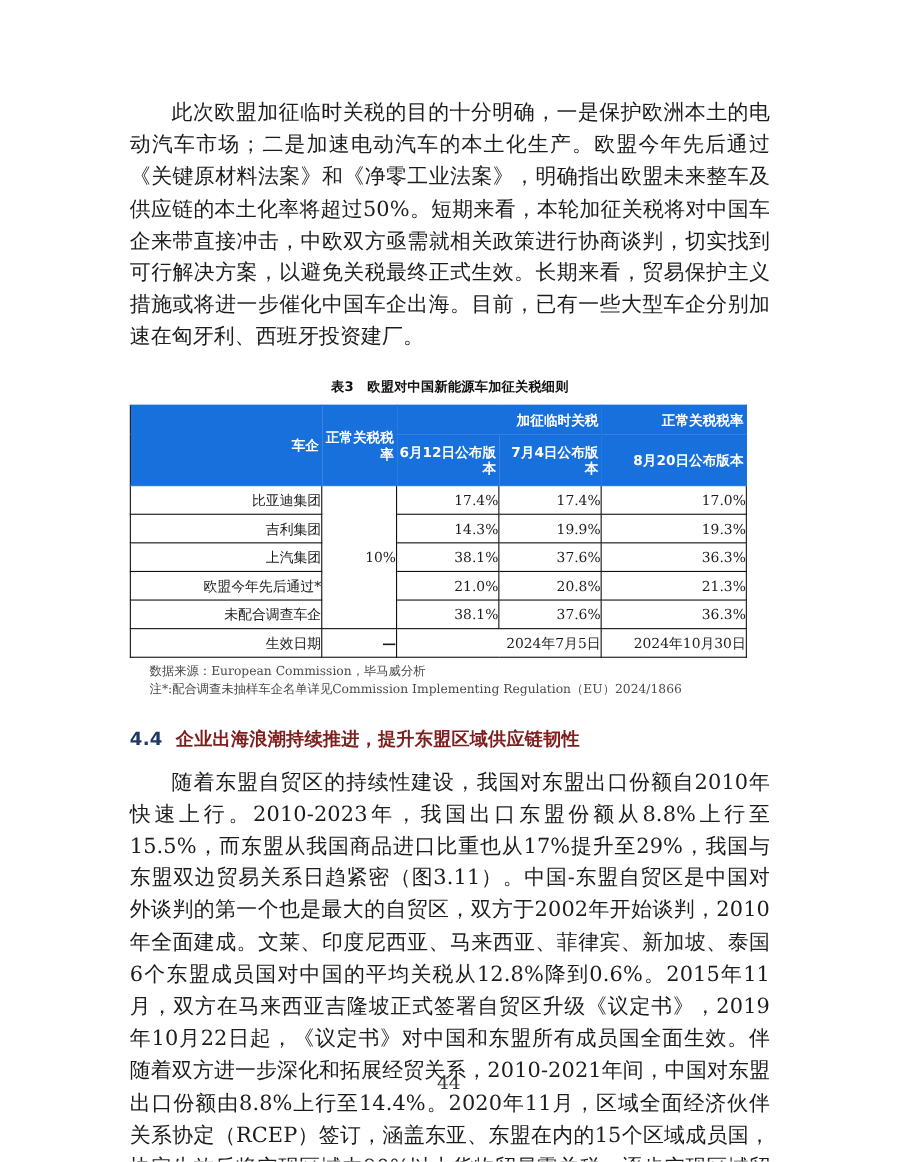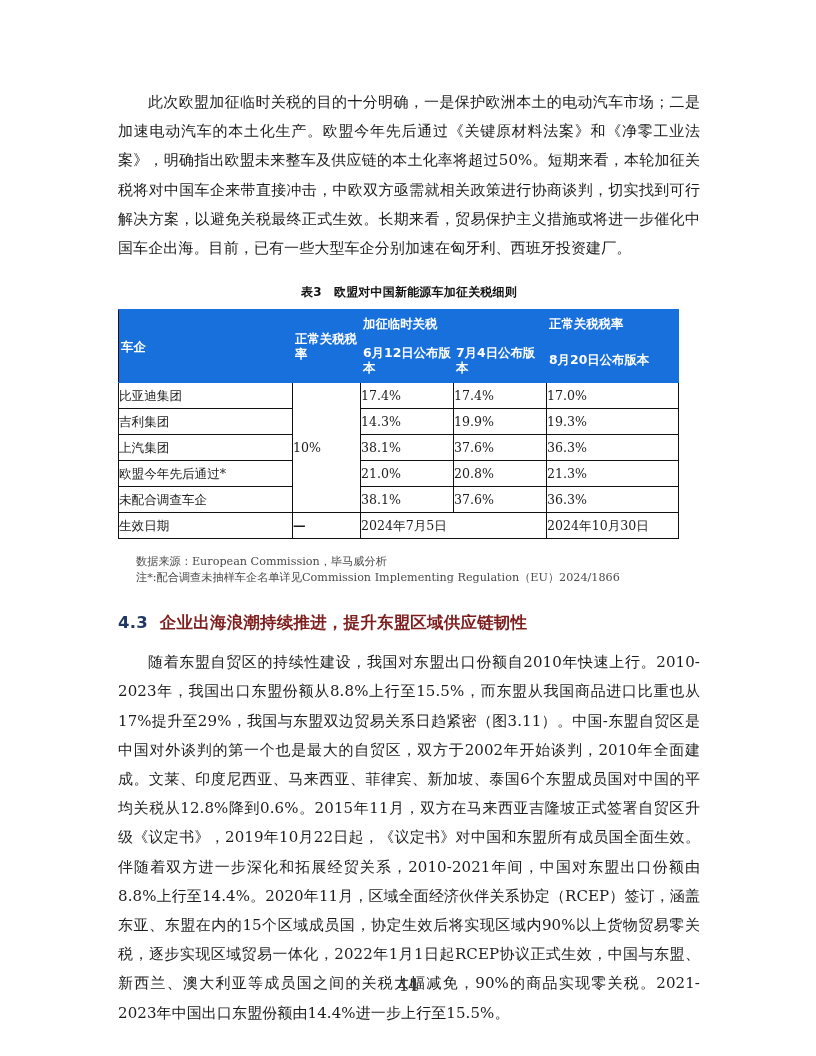--- a/index.html
+++ b/index.html
@@ -25,21 +25,21 @@
   .content {
     position: absolute;
     left: 118px;
     top: 88px;
     width: 582px;
   }
 
   
   .para {
     font-family: "DejaVu Serif", "Liberation Serif", serif;
-    font-size: 15px;
+    font-size: 19px;
     line-height: 29.2px;
     color: #1c1c1c;
     text-align: justify;
     text-justify: inter-character;
     text-indent: 2em;
     margin: 0;
     letter-spacing: 0.1px;
   }
   .para.p-top { margin-bottom: 0; }
 
@@ -57,21 +57,21 @@
   
   table.tariff {
     border-collapse: collapse;
     width: 560px;
     margin: 0 0 0 0;
     table-layout: fixed;
     font-family: "DejaVu Serif", "Liberation Serif", serif;
   }
   table.tariff td, table.tariff th {
     border: 1px solid #111111;
-    text-align: left;
+    text-align: right;
     vertical-align: middle;
     font-size: 12.6px;
     color: #1c1c1c;
     padding: 0;
   }
   table.tariff th {
     background: #1870DC;
     color: #ffffff;
     font-family: "DejaVu Sans", "Liberation Sans", sans-serif;
     font-weight: bold;
@@ -89,21 +89,21 @@
   .col-b { width: 68px; }
   .col-c { width: 93px; }
   .col-d { width: 93px; }
   .col-e { width: 132px; }
 
   .hdr-tall { height: 66px; }
   .dash-cell { font-size: 15px; font-weight: bold; }
 
   
   .notes {
-    margin-top: 15px;
+    margin-top: 5px;
     margin-left: 18px;
   }
   .note-line {
     font-family: "DejaVu Serif", "Liberation Serif", serif;
     font-size: 11.2px;
     line-height: 16px;
     color: #4a4a4a;
     white-space: nowrap;
   }
 
@@ -205,21 +205,21 @@
         </tr>
       </tbody>
     </table>
 
     <div class="notes">
       <div class="note-line">数据来源：European Commission，毕马威分析</div>
       <div class="note-line">注*:配合调查未抽样车企名单详见Commission Implementing Regulation（EU）2024/1866</div>
     </div>
 
     <div class="section-heading">
-      <span class="section-num">4.3</span>
+      <span class="section-num">4.4</span>
       <span class="section-title">企业出海浪潮持续推进，提升东盟区域供应链韧性</span>
     </div>
 
     <p class="para">随着东盟自贸区的持续性建设，我国对东盟出口份额自2010年快速上行。2010-2023年，我国出口东盟份额从8.8%上行至15.5%，而东盟从我国商品进口比重也从17%提升至29%，我国与东盟双边贸易关系日趋紧密（图3.11）。中国-东盟自贸区是中国对外谈判的第一个也是最大的自贸区，双方于2002年开始谈判，2010年全面建成。文莱、印度尼西亚、马来西亚、菲律宾、新加坡、泰国6个东盟成员国对中国的平均关税从12.8%降到0.6%。2015年11月，双方在马来西亚吉隆坡正式签署自贸区升级《议定书》，2019年10月22日起，《议定书》对中国和东盟所有成员国全面生效。伴随着双方进一步深化和拓展经贸关系，2010-2021年间，中国对东盟出口份额由8.8%上行至14.4%。2020年11月，区域全面经济伙伴关系协定（RCEP）签订，涵盖东亚、东盟在内的15个区域成员国，协定生效后将实现区域内90%以上货物贸易零关税，逐步实现区域贸易一体化，2022年1月1日起RCEP协议正式生效，中国与东盟、新西兰、澳大利亚等成员国之间的关税大幅减免，90%的商品实现零关税。2021-2023年中国出口东盟份额由14.4%进一步上行至15.5%。</p>
 
   </div>
 
   <div class="page-number">44</div>
 </div>
 

